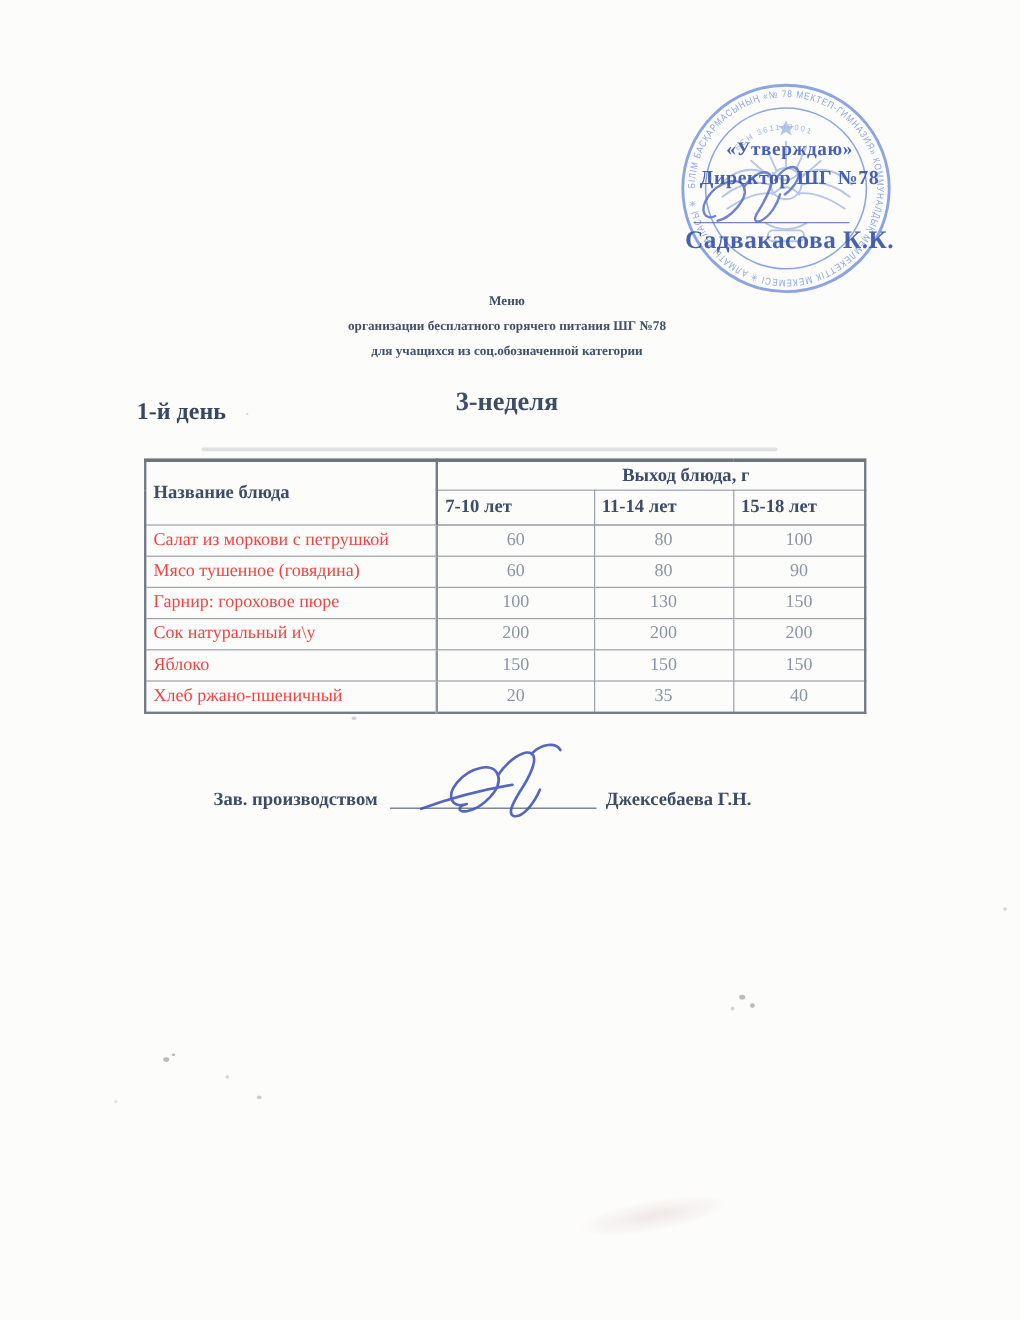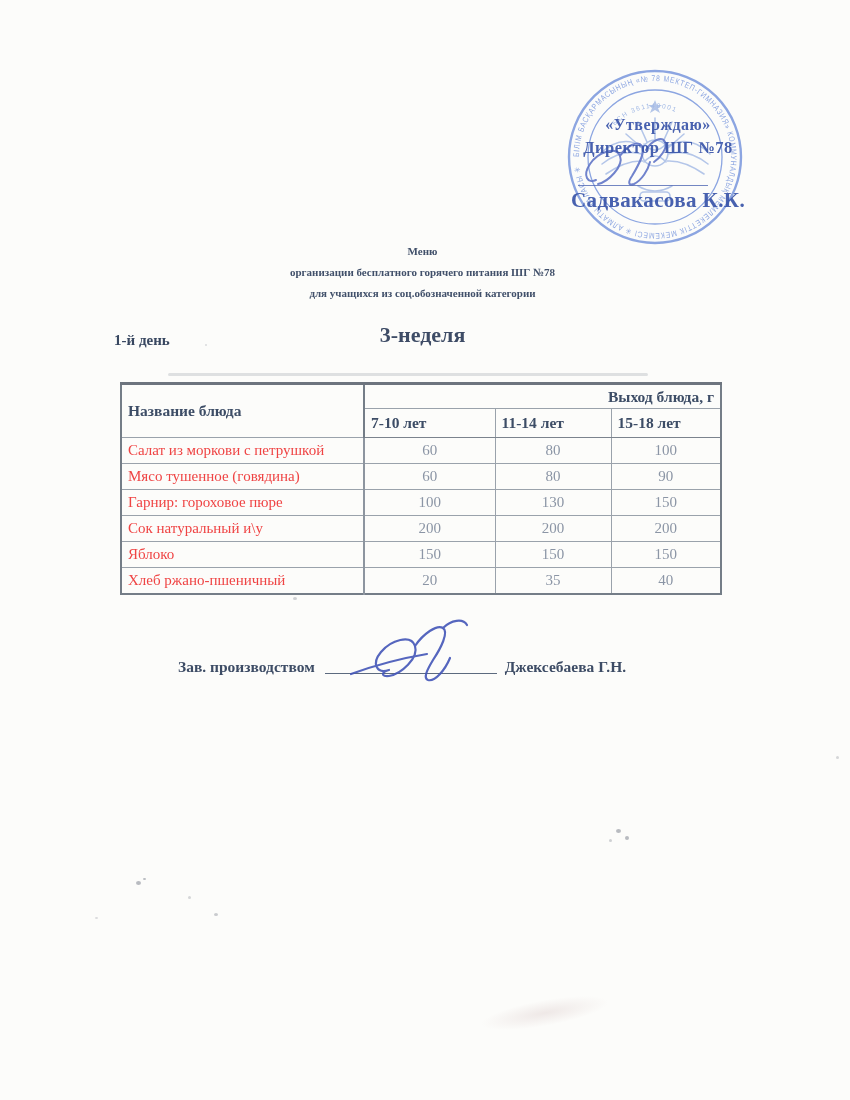--- a/index.html
+++ b/index.html
@@ -16,33 +16,33 @@
     color:rgba(56,84,168,.92);font-weight:bold;}
   .stamp-approve{top:58px;font-size:16px;letter-spacing:.5px;}
   .stamp-director{top:80px;font-size:16.5px;letter-spacing:.5px;}
   .stamp-rule{position:absolute;left:20px;top:127px;width:130px;height:0;
     border-top:1.2px solid rgba(70,95,175,.75);}
   .stamp-name{top:130px;font-size:21px;letter-spacing:.4px;}
   
   .title-block{position:absolute;left:125px;top:241px;width:595px;text-align:center;}
   .title-line{font-weight:bold;font-size:11px;line-height:21px;color:#41506a;}
   .week-title{font-weight:bold;font-size:22px;margin-top:18px;color:#3e4c66;}
-  .day-title{position:absolute;left:114px;top:332px;font-weight:bold;font-size:15px;color:#384760;}
+  .day-title{position:absolute;left:114px;top:332px;font-weight:bold;font-size:20px;color:#384760;}
   
   .menu-table{
     position:absolute;left:120px;top:382px;width:600px;
     border-collapse:collapse;table-layout:fixed;
     font-size:15px;
   }
   .menu-table td,.menu-table th{
     border:1px solid #9aa2ab;padding:1px 6px;overflow:hidden;white-space:nowrap;
   }
   .menu-table{border:2px solid #747d87;border-top:3px solid #6d747e;}
   .menu-table th{font-size:15.5px;color:#3d4d66;text-align:left;font-weight:bold;}
-  .menu-table .group-th{text-align:right;padding-left:64px;}
+  .menu-table .group-th{text-align:center;padding-left:64px;}
   .menu-table .dish-th{border-right:2px solid #747d87;}
   .menu-table .age-th{border-bottom:1.5px solid #7b838d;}
   .menu-table .dish{color:#ef4444;height:23px;border-right:2px solid #8d959f;}
   .menu-table .num{color:#8b95a5;text-align:center;border-left:1px solid #aab1b9;margin-left:37px;}
   .row-h1{height:25px;}
   .row-h2{height:29px;}
   .table-smear{position:absolute;left:168px;top:373px;width:480px;height:3px;
     background:rgba(120,126,136,.22);border-radius:2px;filter:blur(.6px);}
   
   .footer-row{position:absolute;left:178px;top:653px;display:flex;align-items:flex-end;}

